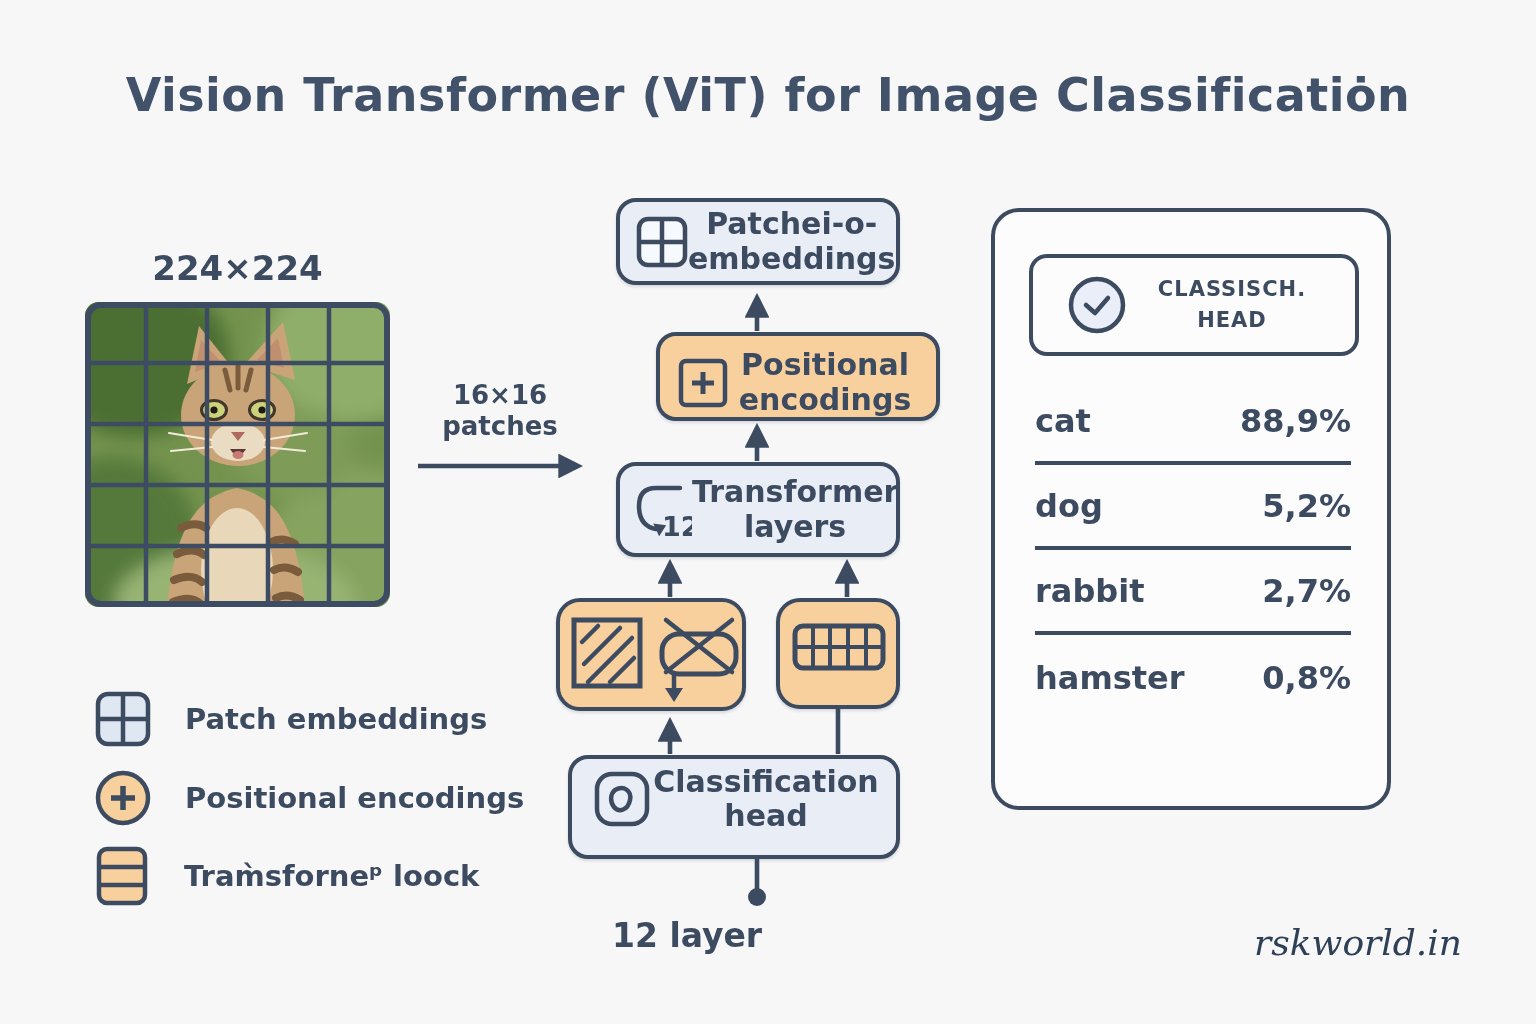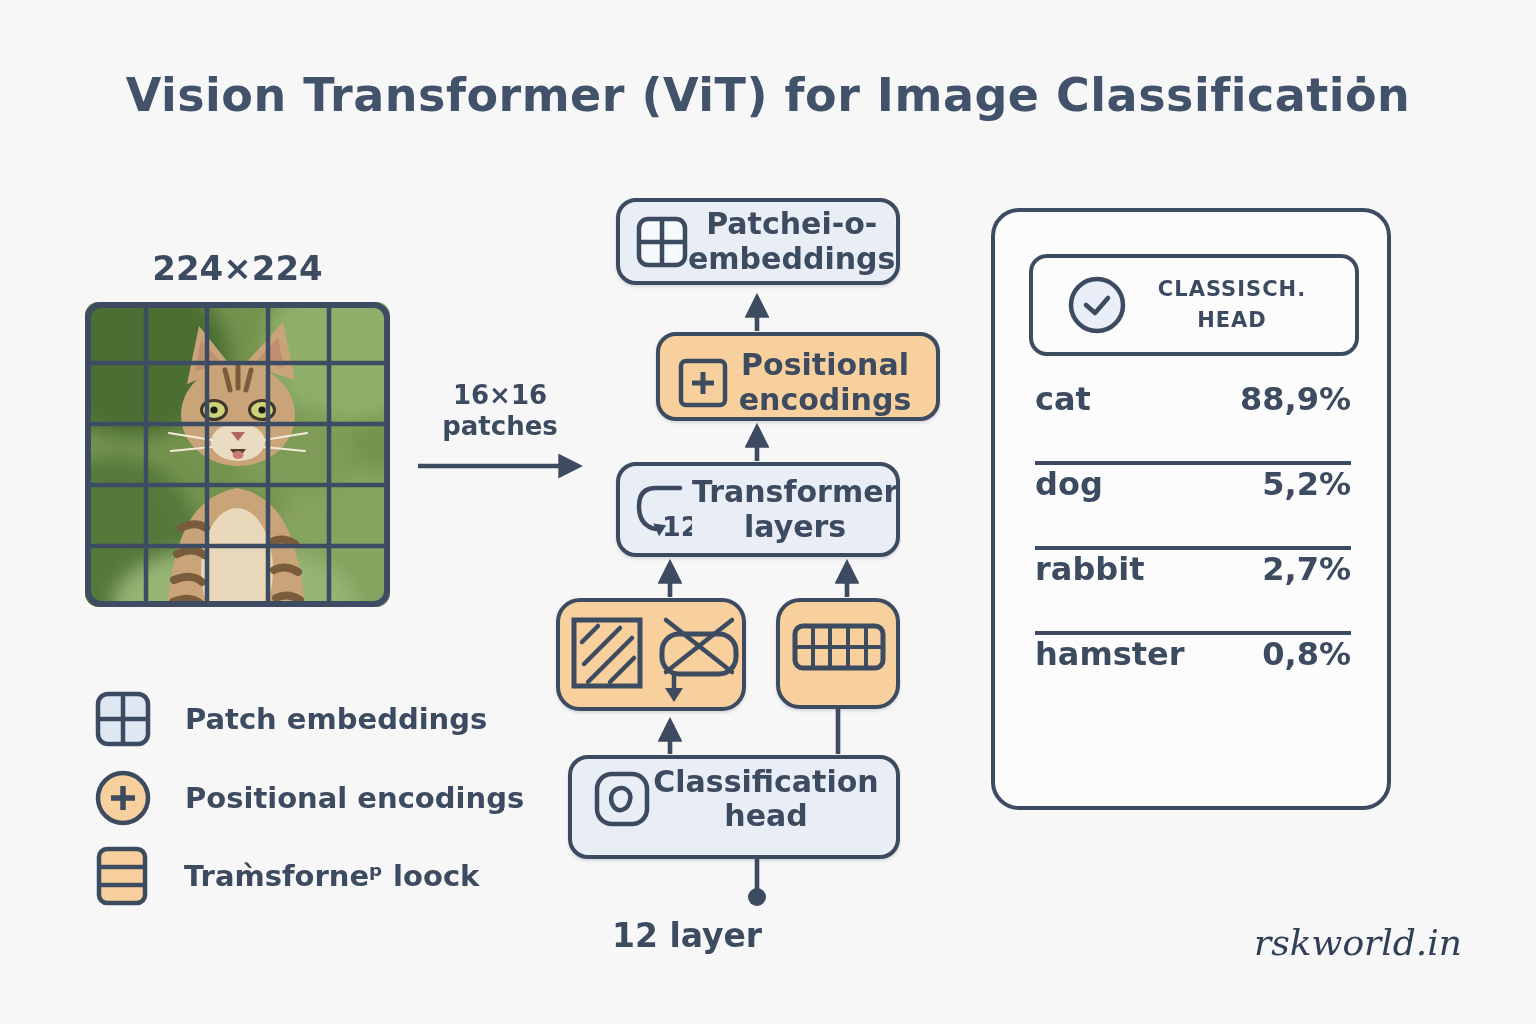--- a/index.html
+++ b/index.html
@@ -55,21 +55,21 @@
 
   
   .panel{position:absolute;left:991px;top:208px;width:400px;height:602px;
     background:var(--panel);border:4px solid var(--dark);border-radius:28px;}
   .panel__header{position:absolute;left:34px;top:42px;width:330px;height:102px;
     border:4px solid var(--dark);border-radius:18px;display:flex;align-items:center;
     padding-left:34px;background:var(--panel);}
   .panel__header-text{flex:1;text-align:center;font-size:21px;font-weight:700;
     letter-spacing:1px;line-height:1.5;padding-right:18px;}
   .panel__rows{position:absolute;left:40px;right:36px;top:168px;}
-  .prow{display:flex;align-items:flex-start;justify-content:space-between;
+  .prow{display:flex;align-items:center;justify-content:space-between;
     height:85px;border-bottom:4px solid var(--dark);}
   .prow:last-child{border-bottom:none;}
   .prow__label{font-size:32px;font-weight:600;}
   .prow__value{font-size:32px;font-weight:600;}
 
   
   .legend-item{position:absolute;display:flex;align-items:center;gap:34px;}
   #legend-1{left:95px;top:691px;}
   #legend-2{left:95px;top:770px;}
   #legend-3{left:96px;top:846px;}

